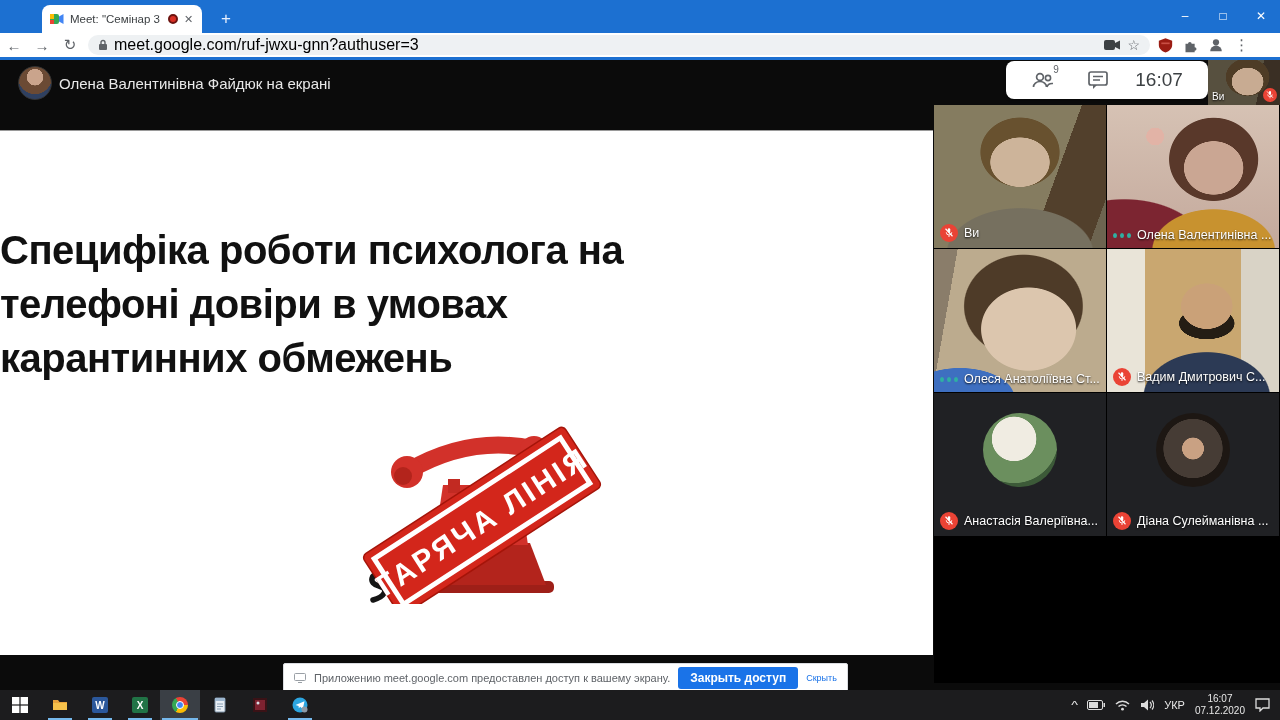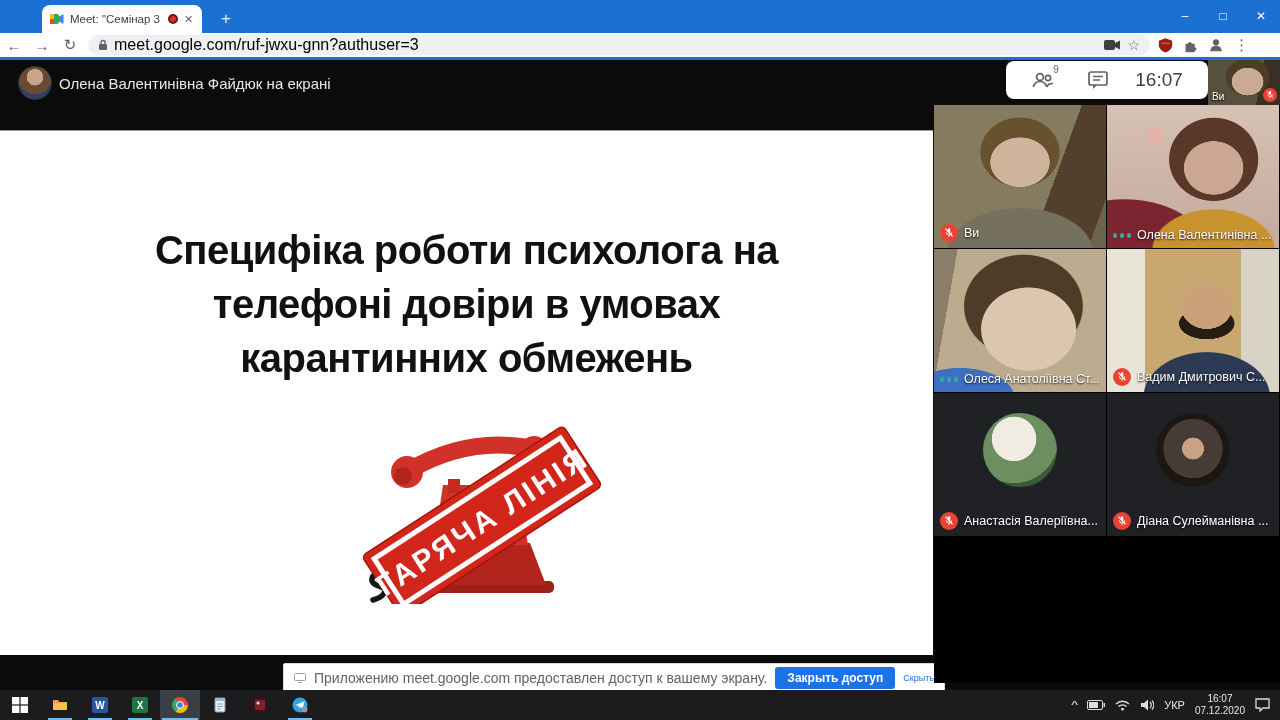--- a/index.html
+++ b/index.html
@@ -42,28 +42,28 @@
      background:
        radial-gradient(ellipse 16px 14px at 55% 48%, #c8ab92 98%, transparent),
        radial-gradient(ellipse 22px 19px at 55% 38%, #4e3c26 98%, transparent),
        linear-gradient(100deg,#57503f 0 70%, #3a2f24 70%); }
   .self-label { position:absolute; left:4px; bottom:3px; color:#fff; font-size:10px; text-shadow:0 1px 2px #000; }
   .mic-off { width:18px; height:18px; border-radius:50%; background:#ea4335; display:flex; align-items:center; justify-content:center; flex:none; }
   .mic-off.small { width:14px; height:14px; position:absolute; right:3px; bottom:3px; }
 
   
   .slide { left:0; top:70px; width:933px; height:525px; background:#fff; border-top:1px solid #9a9a9a; position:absolute; }
-  .slide-title { position:absolute; left:0; top:92px; width:933px; text-align:center; color:#111;
+  .slide-title { position:absolute; left:0; top:92px; width:933px; color:#111;
      font-weight:bold; font-size:40px; line-height:54px; letter-spacing:-.5px; }
   .phone-wrap { position:absolute; left:320px; top:288px; }
 
   .share-note { position:absolute; left:283px; top:532px; height:29px; background:#fff; border:1px solid #dadce0;
      border-radius:2px; box-shadow:0 1px 2px rgba(0,0,0,.15); display:inline-flex; align-items:center; gap:8px;
      padding:0 10px; white-space:nowrap; }
-  .share-text { font-size:14px; color:#5f6368; }
+  .share-text { font-size:11px; color:#5f6368; }
   .share-btn { background:#1a73e8; color:#fff; font-size:12px; font-weight:bold; padding:4px 12px; border:none; border-radius:3px; }
   .share-hide { color:#1a73e8; font-size:9px; }
 
   .anno-tools { position:absolute; left:5px; top:567px; display:flex; gap:6px; }
   .anno-circle { width:19px; height:19px; border-radius:50%; border:1.5px solid rgba(140,140,140,.45);
      color:rgba(120,120,120,.55); font-size:10px; display:flex; align-items:center; justify-content:center; background:rgba(255,255,255,.25); }
 
   
   .grid { position:absolute; left:934px; top:45px; width:346px; height:578px; display:grid;
      grid-template-columns:172px 172px; grid-auto-rows:143px; gap:1px; background:#000; }

